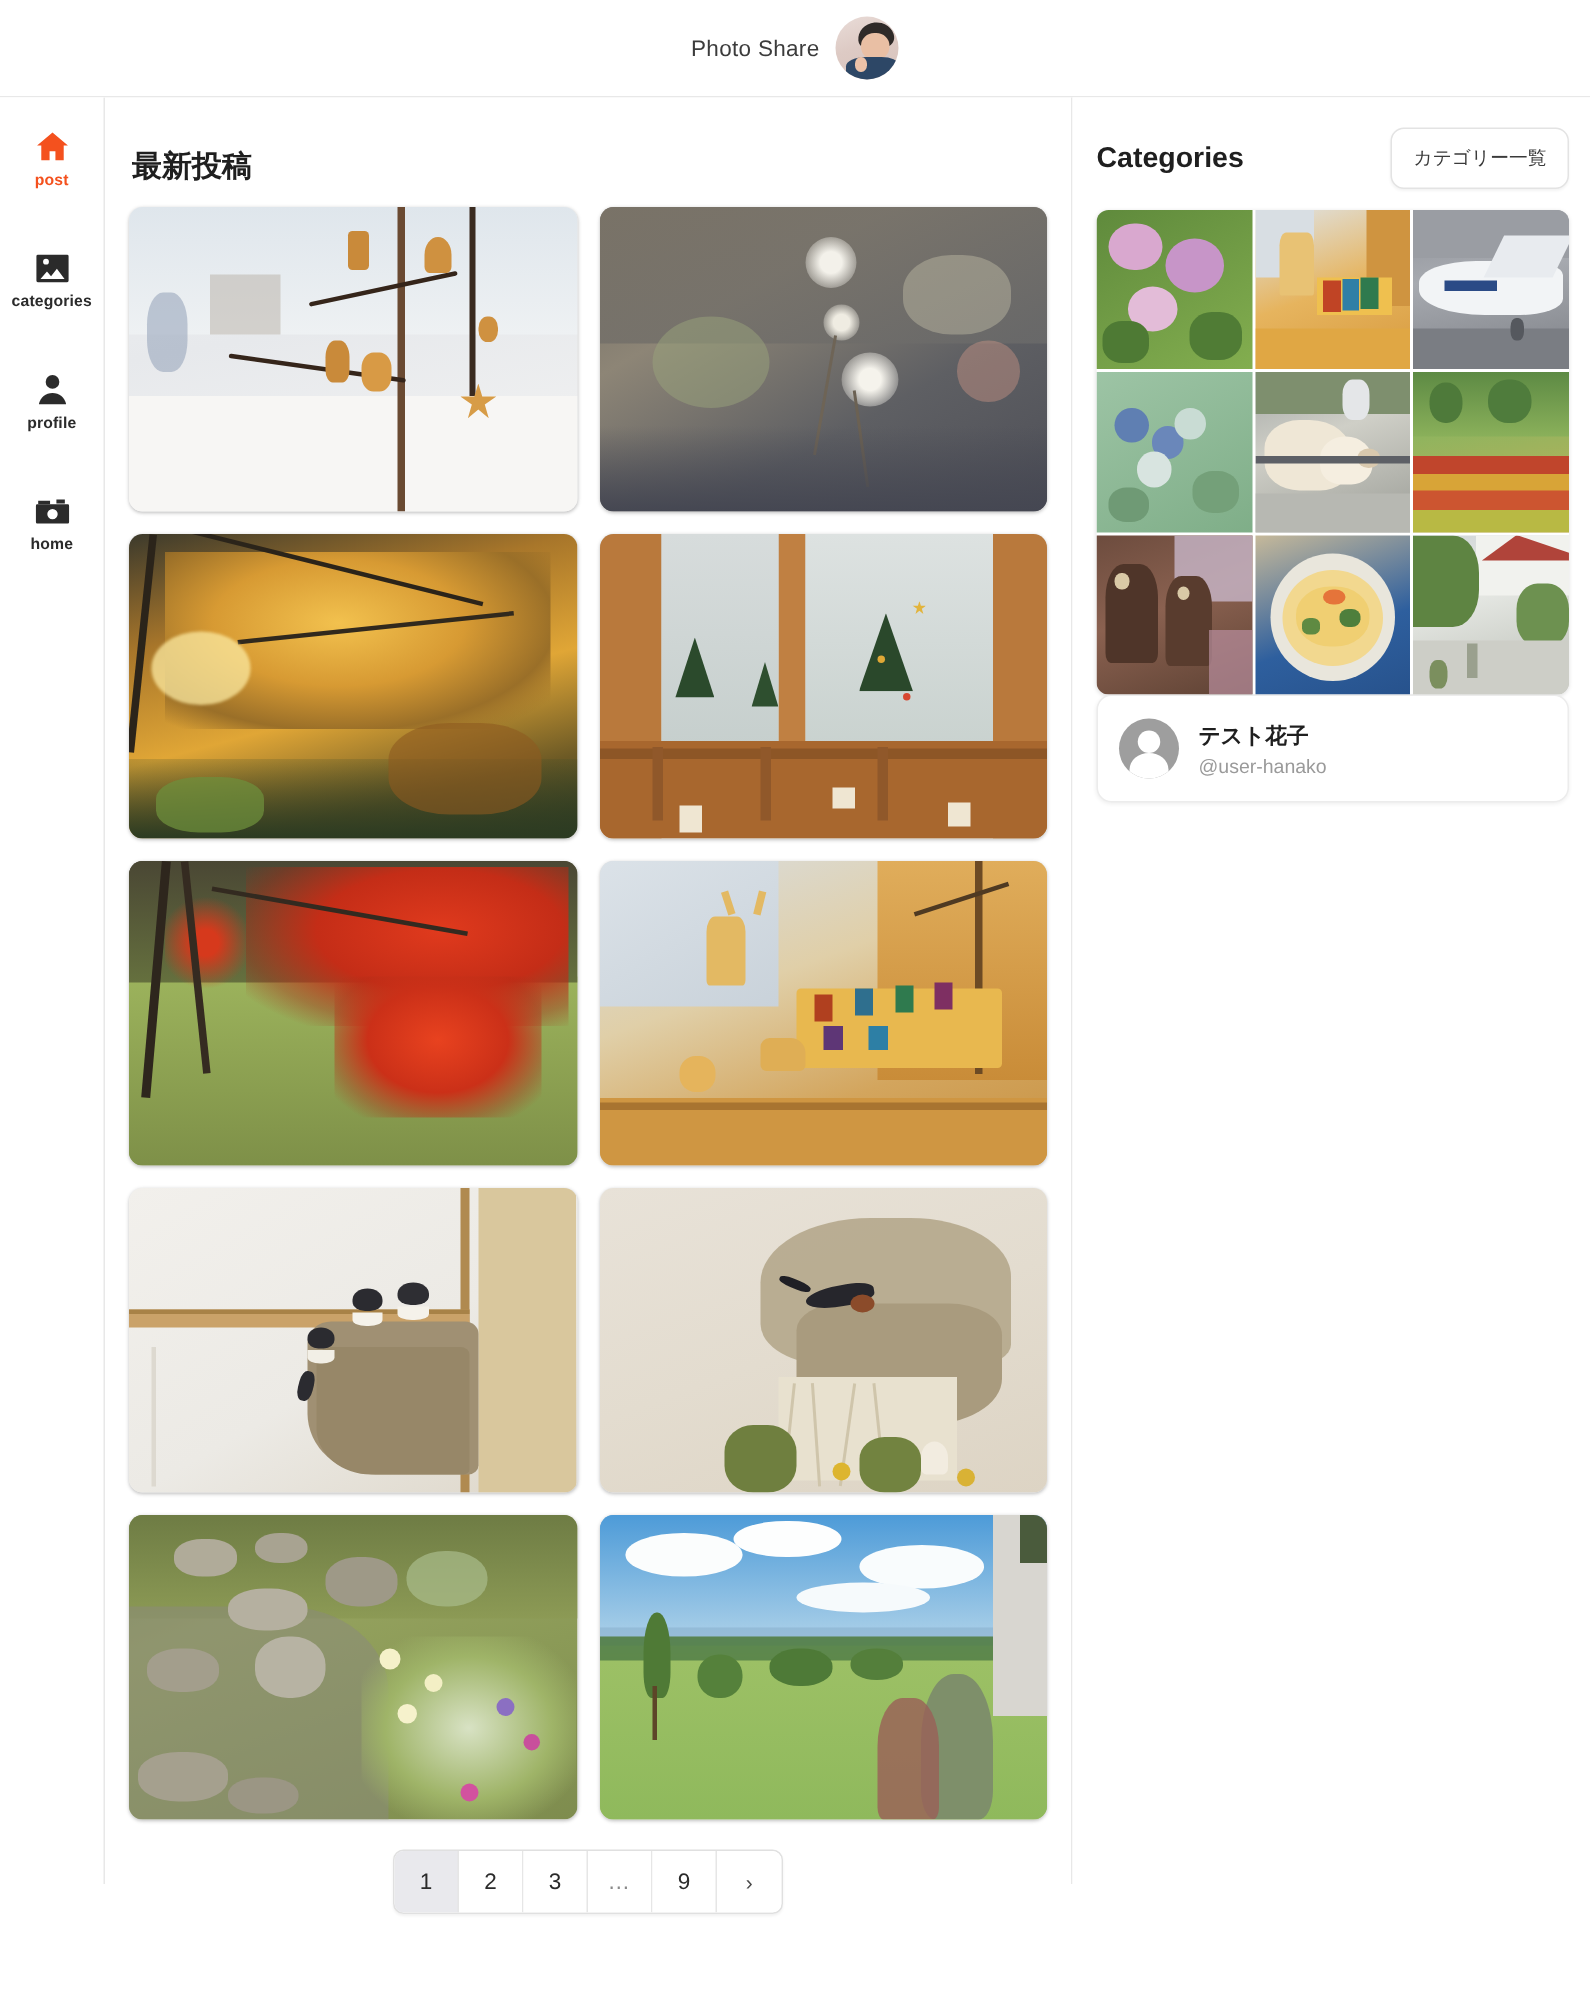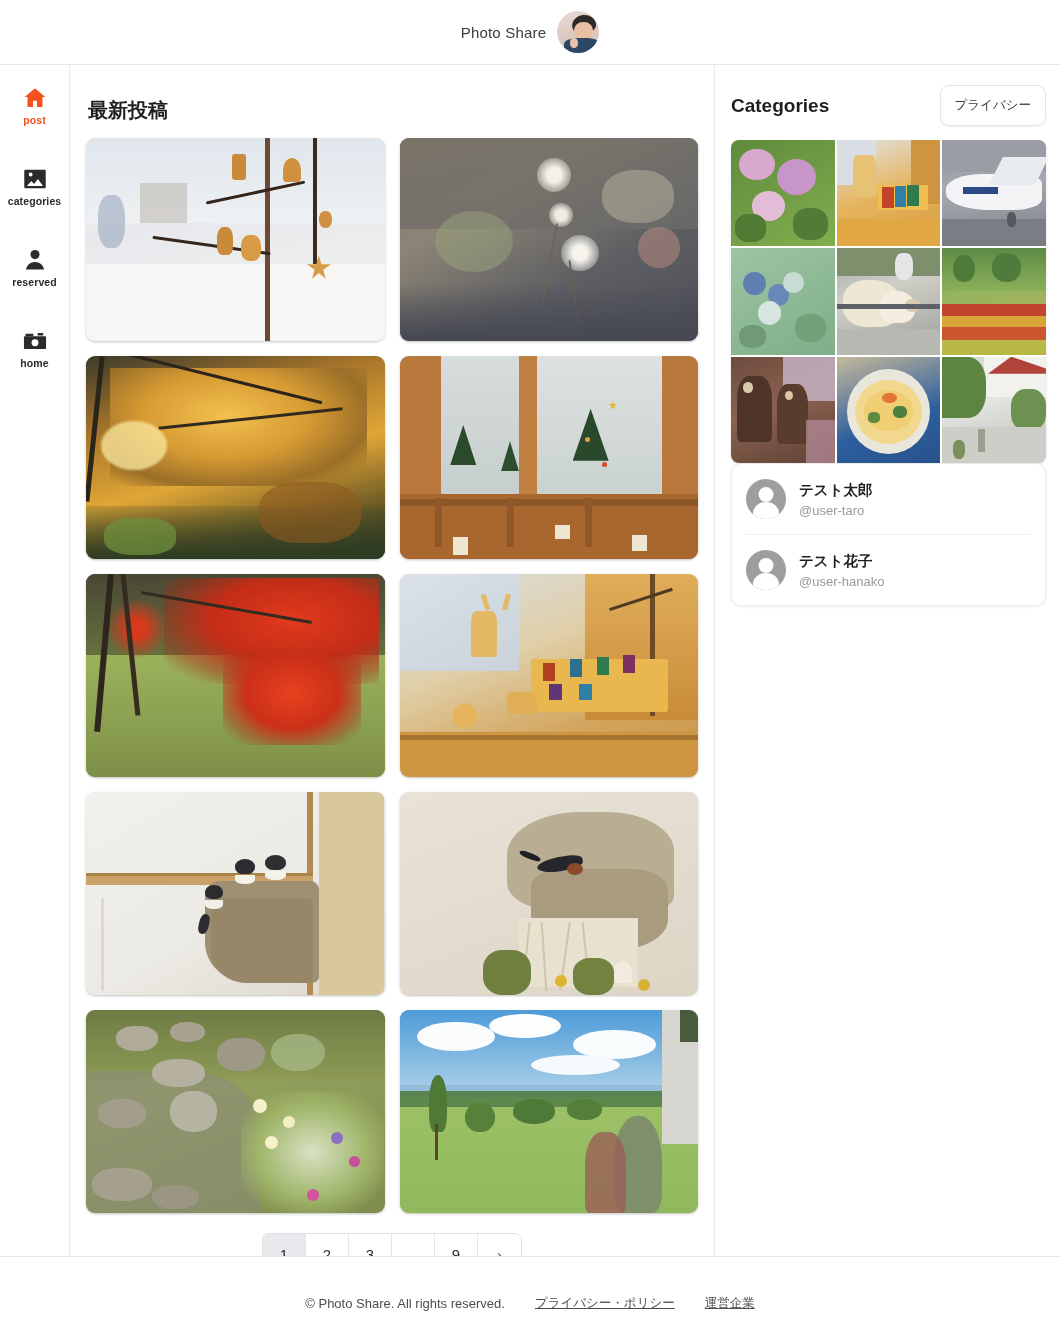--- a/index.html
+++ b/index.html
@@ -201,21 +201,21 @@
           <path fill="#2b2b2b" d="M3 3.5h18a.9.9 0 0 1 .9.9v15.2a.9.9 0 0 1-.9.9H3a.9.9 0 0 1-.9-.9V4.4A.9.9 0 0 1 3 3.5m1.6 14.9h14.8l-4.7-6.3-3.6 4.6-2.5-2.9zM8 9.6a1.8 1.8 0 1 0 0-3.6 1.8 1.8 0 0 0 0 3.6"></path>
         </svg>
         <span class="nav-label">categories</span>
       </div>
 
       <div class="nav-item">
         <svg class="glyph" viewBox="0 0 24 24">
           <circle cx="12" cy="7" r="4.2" fill="#2b2b2b"></circle>
           <path fill="#2b2b2b" d="M3.6 20.8c.7-4.3 4.3-7 8.4-7s7.7 2.7 8.4 7z"></path>
         </svg>
-        <span class="nav-label">reserved</span>
+        <span class="nav-label">profile</span>
       </div>
 
       <div class="nav-item">
         <svg class="glyph" viewBox="0 0 24 24">
           <path fill="#2b2b2b" d="M3.2 5.4h7.3v2.1H3.2zM14.4 4.6h5.2v2.4h-5.2z"></path>
           <path fill="#2b2b2b" d="M2.6 7.6h18.8a.8.8 0 0 1 .8.8v10.2a.8.8 0 0 1-.8.8H2.6a.8.8 0 0 1-.8-.8V8.4a.8.8 0 0 1 .8-.8m9.4 2.8a3.2 3.2 0 1 0 0 6.4 3.2 3.2 0 0 0 0-6.4"></path>
         </svg>
         <span class="nav-label">home</span>
       </div>
 
@@ -428,21 +428,21 @@
           <div class="pg">9</div>
           <div class="pg next">›</div>
         </div>
       </div>
     </main>
 
     <aside class="rail">
 
       <div class="rail-head">
         <span class="rail-title">Categories</span>
-        <button class="cat-btn">プライバシー</button>
+        <button class="cat-btn">カテゴリー一覧</button>
       </div>
 
       <div class="cat-mosaic">
         <div class="tile" style="background:linear-gradient(150deg,#5f8a3c,#83ae4f)">
           <i style="left:8%;top:8%;width:34%;height:30%;background:#d9a8cf;border-radius:50%"></i>
           <i style="left:44%;top:18%;width:38%;height:34%;background:#c795c8;border-radius:50%"></i>
           <i style="left:20%;top:48%;width:32%;height:28%;background:#e3bcd8;border-radius:50%"></i>
           <i style="left:4%;bottom:4%;width:30%;height:26%;background:#4e7a34;border-radius:42%"></i>
           <i style="left:60%;bottom:6%;width:34%;height:30%;background:#507c35;border-radius:42%"></i>
         </div>
@@ -515,37 +515,23 @@
           <i style="left:10%;bottom:4%;width:12%;height:18%;background:#7b8f5e;border-radius:40%"></i>
           <i style="left:34%;bottom:10%;width:7%;height:22%;background:#9aa08e"></i>
         </div>
       </div>
 
 
       <div class="users-card">
         <div class="user-row">
           <span class="u-avatar"></span>
           <span class="u-meta">
-            <span class="u-name">テスト太郎</span>
-            <span class="u-handle">@user-taro</span>
-          </span>
-        </div>
-        <div class="user-row">
-          <span class="u-avatar"></span>
-          <span class="u-meta">
             <span class="u-name">テスト花子</span>
             <span class="u-handle">@user-hanako</span>
           </span>
         </div>
       </div>
 
     </aside>
   </div>
 
-  <footer class="footer">
-    <div class="footer-inner">
-      <span class="copyright">© Photo Share. All rights reserved.</span>
-      <a class="flink">プライバシー・ポリシー</a>
-      <a class="flink">運営企業</a>
-    </div>
-  </footer>
 
 </div>
 
 </body></html>

